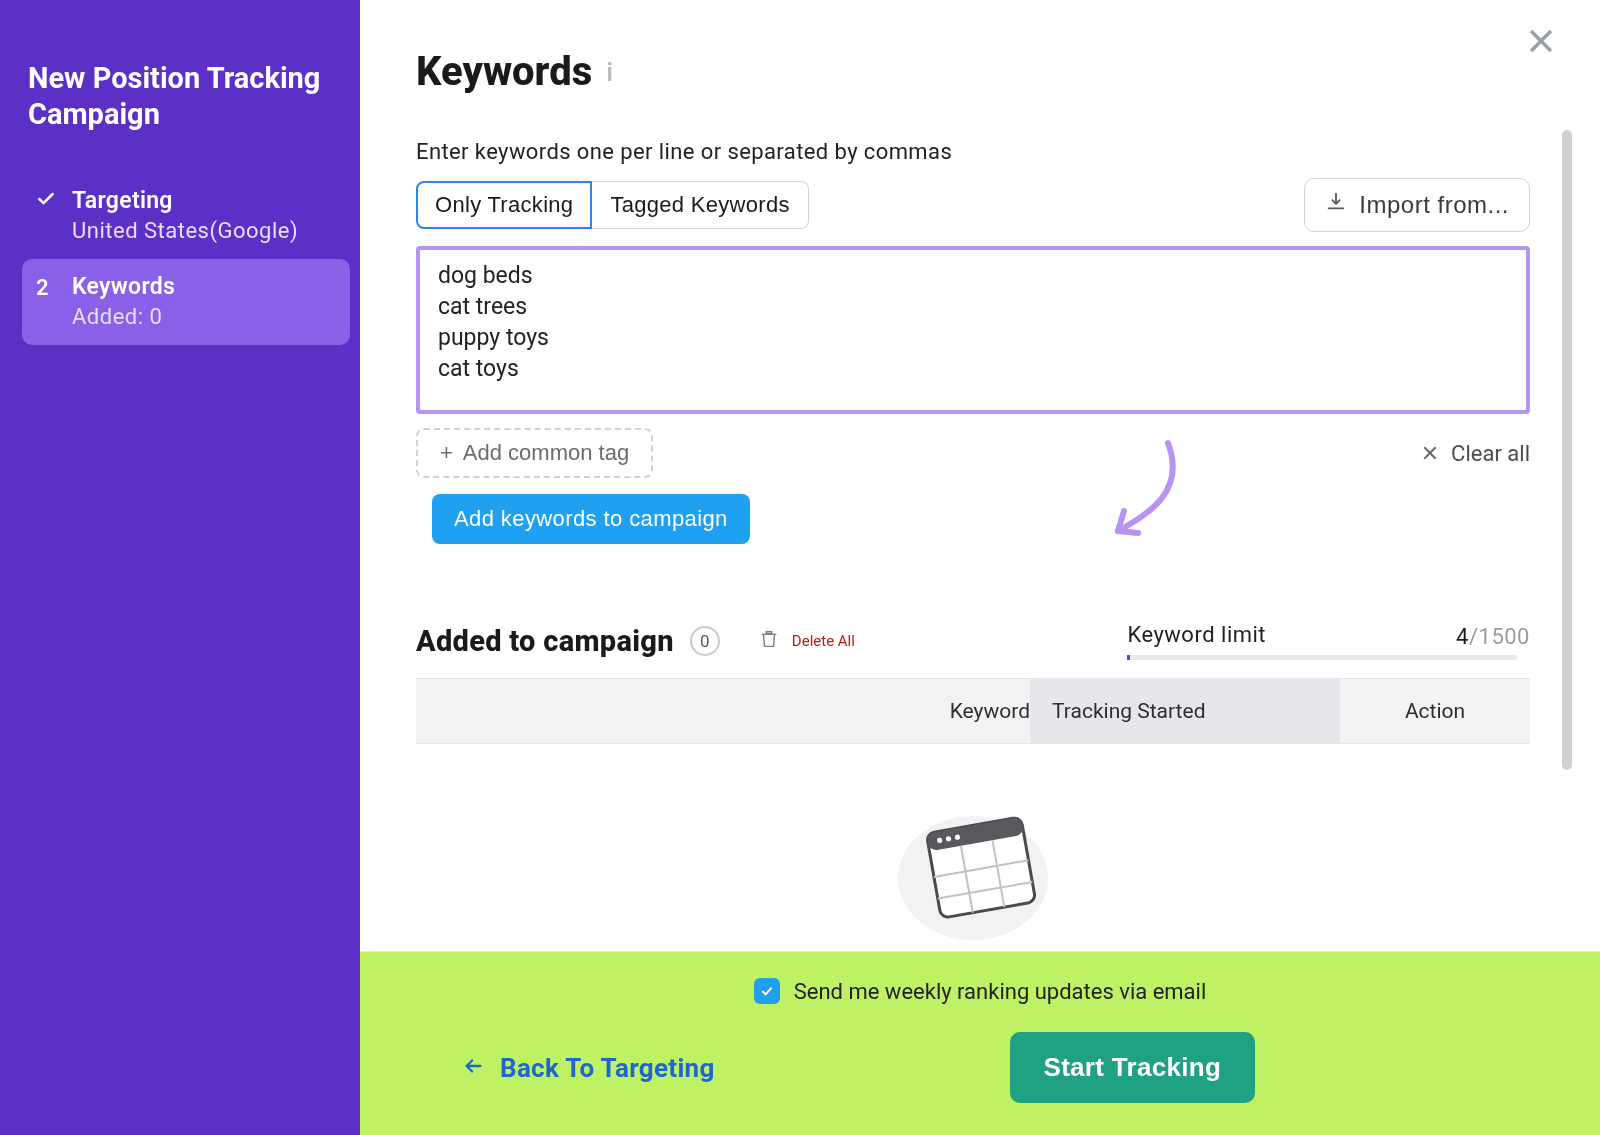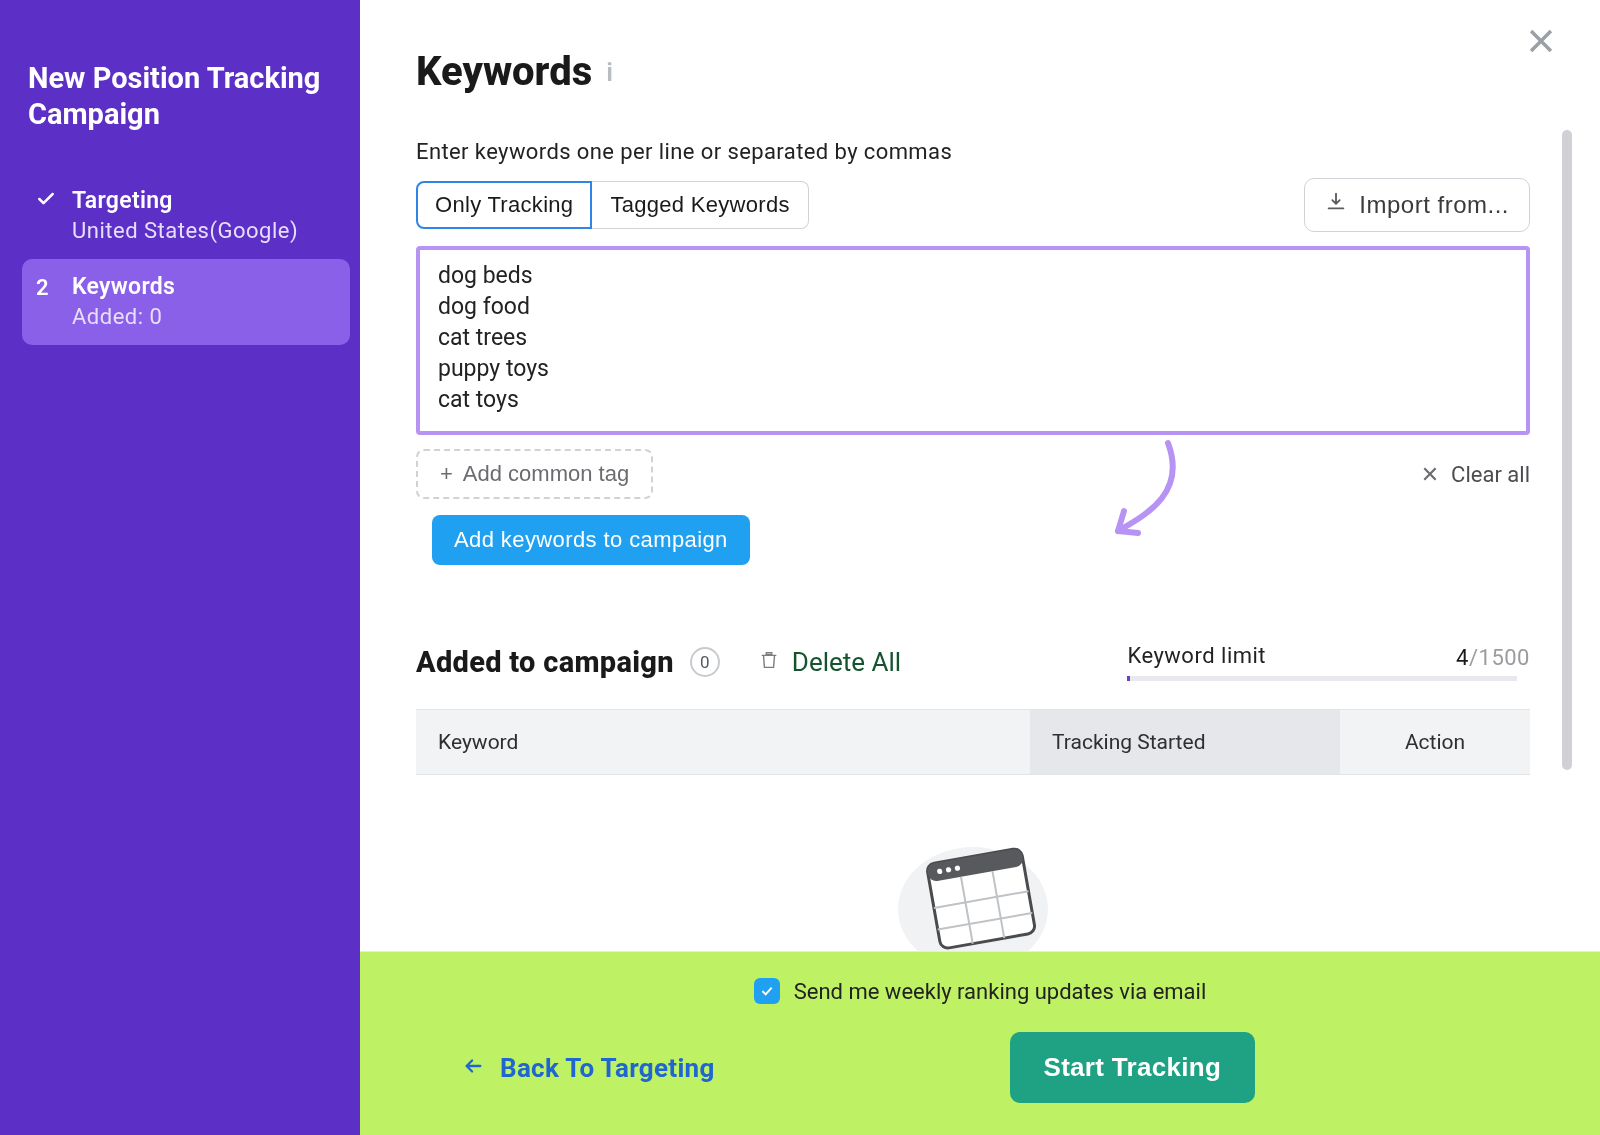--- a/index.html
+++ b/index.html
@@ -47,31 +47,31 @@
 
   .clear-all { display: inline-flex; align-items: center; gap: 12px; color: #4c4d50; font-size: 22px; cursor: pointer; }
   .clear-all .x { color: #6a6c70; font-size: 22px; }
 
   .blue-btn { margin-top: 16px; display: inline-flex; align-items: center; background: #1fa0f0; color: #fff; border: none; border-radius: 8px; padding: 12px 22px; font-size: 22px; letter-spacing: .4px; cursor: pointer; margin-left: 16px; }
 
   .section2 { margin-top: 78px; display: flex; align-items: center; justify-content: space-between; }
   .a2c-left { display: flex; align-items: center; gap: 16px; }
   .a2c-title { font-size: 29px; font-weight: 800; color: #1a1a1a; letter-spacing: .3px; }
   .chip { display: inline-flex; align-items: center; justify-content: center; min-width: 30px; height: 30px; border: 2px solid #c7cbd0; border-radius: 16px; font-size: 17px; color: #55585c; padding: 0 8px; }
-  .delete-all { display: inline-flex; align-items: center; gap: 12px; color: #14532d; font-size: 26px; cursor: pointer; margin-left: 22px; }
+  .delete-all { display: inline-flex; align-items: center; gap: 12px; color: #b91c1c; font-size: 15px; cursor: pointer; margin-left: 22px; }
   .trash svg { width: 22px; height: 22px; fill: #7a7c80; }
 
   .limit { text-align: right; }
   .limit .lbl { font-size: 22px; color: #222; letter-spacing: .5px; }
   .limit .vals { margin-top: 2px; font-size: 22px; color: #1a1a1a; letter-spacing: .5px; }
   .limit .vals .max { color: #9a9ca0; }
   .limit .bar { width: 390px; height: 5px; background: #e7e9ec; margin-top: 6px; position: relative; }
   .limit .bar::after { content: ""; position: absolute; left: 0; top: 0; height: 5px; width: 3px; background: #6c40cc; }
 
-  .table-wrap { margin-top: 28px; }
+  .table-wrap { margin-top: 18px; text-align: right; }
   .thead { display: flex; background: #f2f3f5; border-top: 1px solid #e2e4e7; border-bottom: 1px solid #e2e4e7; height: 66px; align-items: center; font-size: 21px; color: #2e2f31; }
   .col-keyword { flex: 1; padding-left: 22px; }
   .col-track   { width: 310px; background: #e5e7ea; height: 100%; display: flex; align-items: center; gap: 10px; padding-left: 22px; }
   .col-action  { width: 190px; display: flex; align-items: center; justify-content: center; }
   .sort-icn svg { width: 18px; height: 18px; fill: #787a7d; }
 
   .empty-illustration { display: flex; justify-content: center; margin-top: 54px; }
 
   
   .footer { position: absolute; left: 360px; right: 0; bottom: 0; border-top: 1px solid #e7e9ec; background: #bef264; padding: 26px 56px 32px 56px; }
@@ -148,21 +148,20 @@
           <svg viewBox="0 0 24 24">
               <path d="M12 3v11m0 0l-4-4m4 4l4-4M4 19h16" stroke="#595b5e" stroke-width="2" fill="none" stroke-linecap="round" stroke-linejoin="round"></path>
             </svg>
         </span>
         <span>Import from...</span>
       </button>
     </div>
 
     <div class="kw-box">
       <div class="line">dog beds</div>
-      <div class="line">dog food</div>
       <div class="line">cat trees</div>
       <div class="line">puppy toys</div>
       <div class="line">cat toys</div>
     </div>
 
     <div class="under-row">
       <button class="dashed-btn">
         <span class="plus">+</span>
         <span>Add common tag</span>
       </button>

